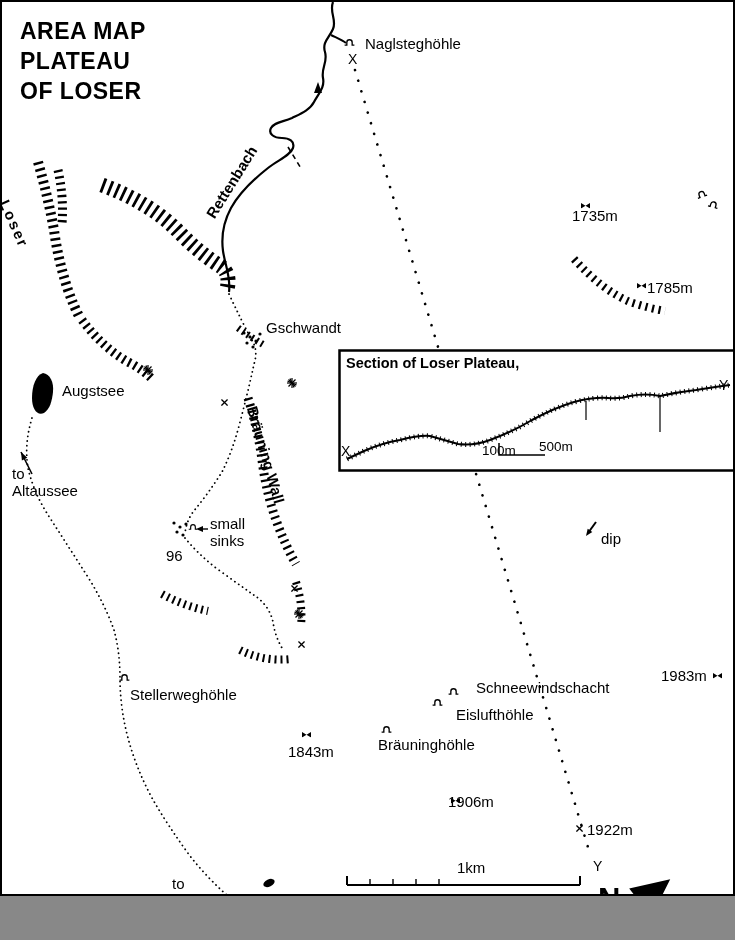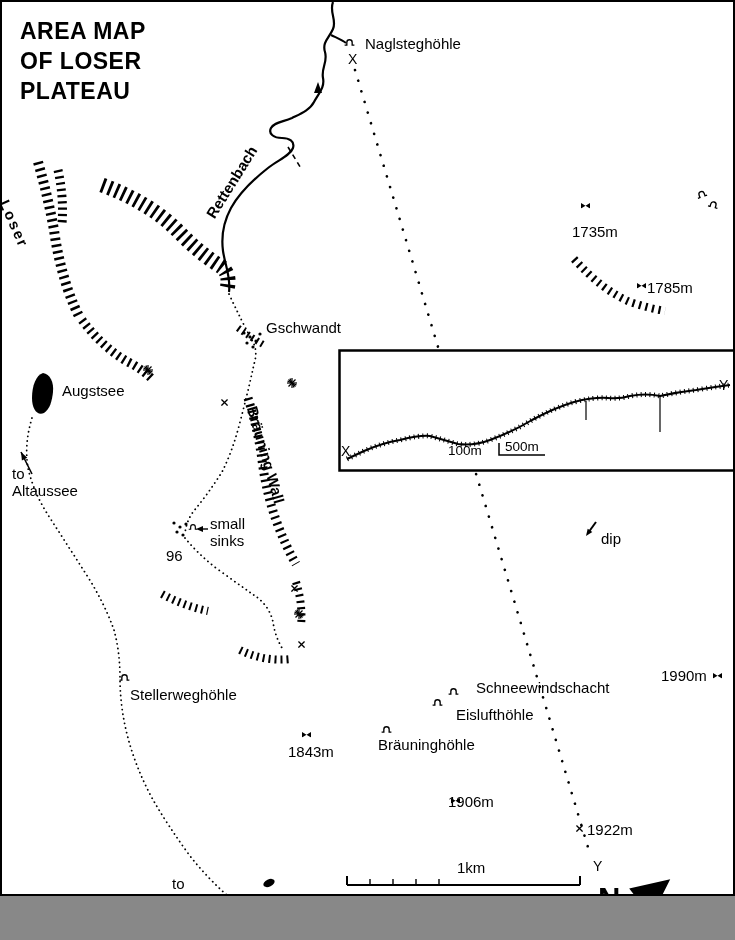--- a/index.html
+++ b/index.html
@@ -13,21 +13,21 @@
     font-family:Liberation Sans, sans-serif;
   }
   #map svg{position:absolute;left:0;top:0;}
   .lbl{
     position:absolute;
     font-size:15px;
     color:#000;
     white-space:nowrap;
     line-height:1.15;
   }
-  .lbl.small{font-size:13.5px;}
+  .lbl.small{font-size:13.5px;margin-left:34px;}
   .lbl.xy{font-size:14px;}
   .bold{font-weight:bold;}
   .rot{transform-origin:0 50%;}
   #title{
     position:absolute;left:18px;top:14px;
     font-size:23px;font-weight:bold;line-height:30px;
     letter-spacing:0.5px;
   }
   #north-n{
     position:absolute;left:596px;top:880px;
@@ -192,30 +192,30 @@
     <path d="M345,457 L362,449 Q380,441 398,438 Q418,433 428,434 Q442,438 456,442 Q472,444 488,438 Q510,430 530,418 Q552,406 572,400 Q592,395 606,396 Q618,397 628,394 Q644,391 658,394 Q676,390 694,388 Q712,385 728,383" fill="none" stroke="#000" stroke-width="2"></path>
     <path d="M345,457 L362,449 Q380,441 398,438 Q418,433 428,434 Q442,438 456,442 Q472,444 488,438 Q510,430 530,418 Q552,406 572,400 Q592,395 606,396 Q618,397 628,394 Q644,391 658,394 Q676,390 694,388 Q712,385 728,383" fill="none" stroke="#000" stroke-width="5" stroke-dasharray="1 3.4"></path>
     <line x1="658" y1="394" x2="658" y2="430" stroke="#000" stroke-width="1.2"></line>
     <line x1="584" y1="399" x2="584" y2="418" stroke="#000" stroke-width="1.2"></line>
     <path d="M497,441 L497,453 L543,453" fill="none" stroke="#000" stroke-width="1.5"></path>
   </g>
 </svg>
 
 <div id="title">
   <span style="display:block">AREA MAP</span>
+  <span style="display:block">PLATEAU</span>
   <span style="display:block">OF LOSER</span>
-  <span style="display:block">PLATEAU</span>
 </div>
 
 <div class="lbl" style="left:363px;top:33px">Naglsteghöhle</div>
 <div class="lbl xy" style="left:346px;top:49px">X</div>
 
 <div class="lbl bold rot" style="left:208px;top:206px;transform:rotate(-58deg)">Rettenbach</div>
 
-<div class="lbl" style="left:570px;top:221px">1735m</div>
+<div class="lbl" style="left:570px;top:205px">1735m</div>
 <div class="lbl" style="left:645px;top:277px">1785m</div>
 
 <div class="lbl bold rot" style="left:2px;top:190px;transform:rotate(66deg);letter-spacing:2px">Loser</div>
 
 <div class="lbl" style="left:264px;top:317px">Gschwandt</div>
 <div class="lbl" style="left:60px;top:380px">Augstsee</div>
 
 <div class="lbl twoline" style="left:10px;top:463px">
   <span>to</span>
   <span>Altaussee</span>
@@ -232,31 +232,32 @@
 <div class="lbl" style="left:599px;top:528px">dip</div>
 
 <div class="lbl" style="left:128px;top:684px">Stellerweghöhle</div>
 <div class="lbl" style="left:474px;top:677px">Schneewindschacht</div>
 <div class="lbl" style="left:454px;top:704px">Eislufthöhle</div>
 <div class="lbl" style="left:376px;top:734px">Bräuninghöhle</div>
 
 <div class="lbl" style="left:286px;top:741px">1843m</div>
 <div class="lbl" style="left:446px;top:791px">1906m</div>
 <div class="lbl" style="left:585px;top:819px">1922m</div>
-<div class="lbl" style="left:659px;top:665px">1990m</div>
+<div class="lbl" style="left:659px;top:665px">1983m</div>
 
 <div class="lbl twoline" style="left:170px;top:873px">
   <span>to</span>
   <span>Wildensee</span>
 </div>
 
 <div class="lbl" style="left:455px;top:857px">1km</div>
 <div class="lbl xy" style="left:591px;top:856px">Y</div>
 <div id="north-n">N</div>
 
 <div class="lbl bold" style="left:344px;top:353px;font-size:14.5px">
+  <span style="display:block">Section of Loser Plateau,</span>
 </div>
 <div class="lbl xy" style="left:339px;top:441px">X</div>
 <div class="lbl xy" style="left:717px;top:375px">Y</div>
 <div class="lbl small" style="left:446px;top:441px">100m</div>
 <div class="lbl small" style="left:503px;top:437px">500m</div>
 
 </div>
 
 </body></html>

